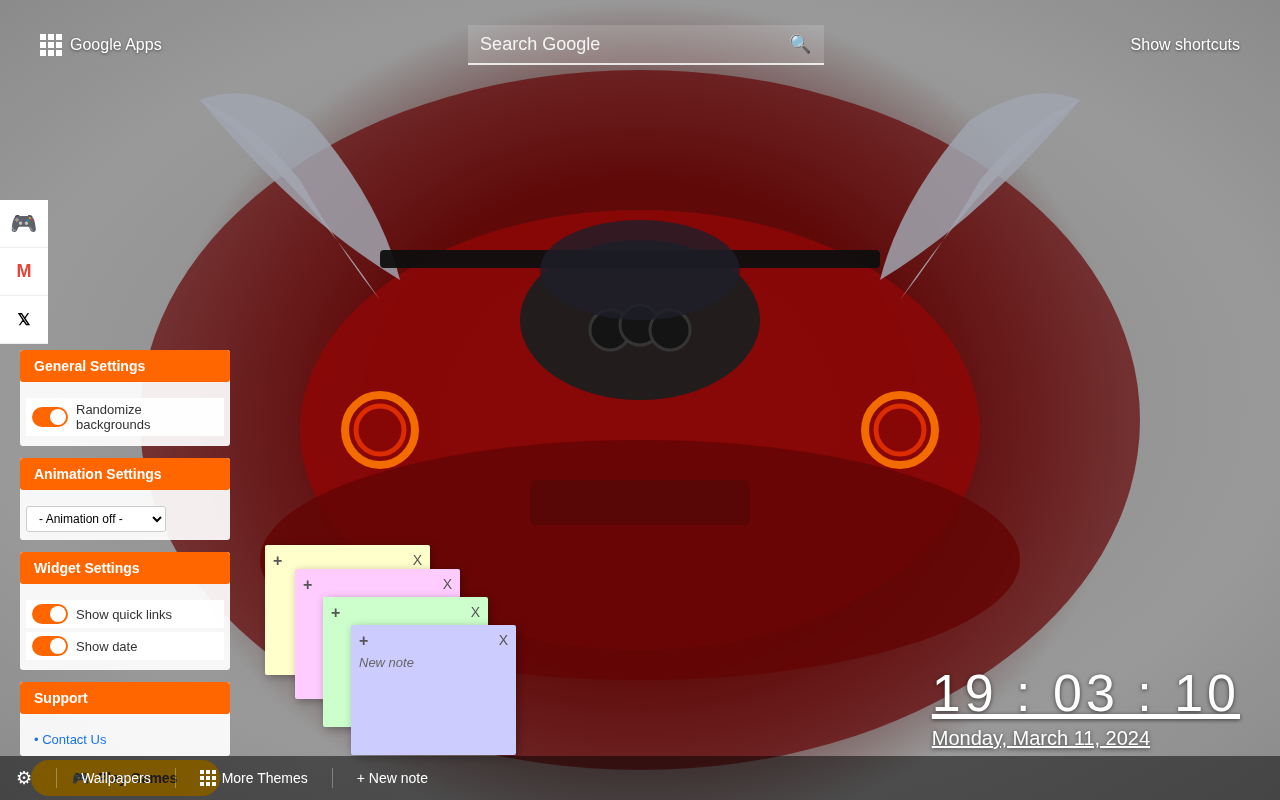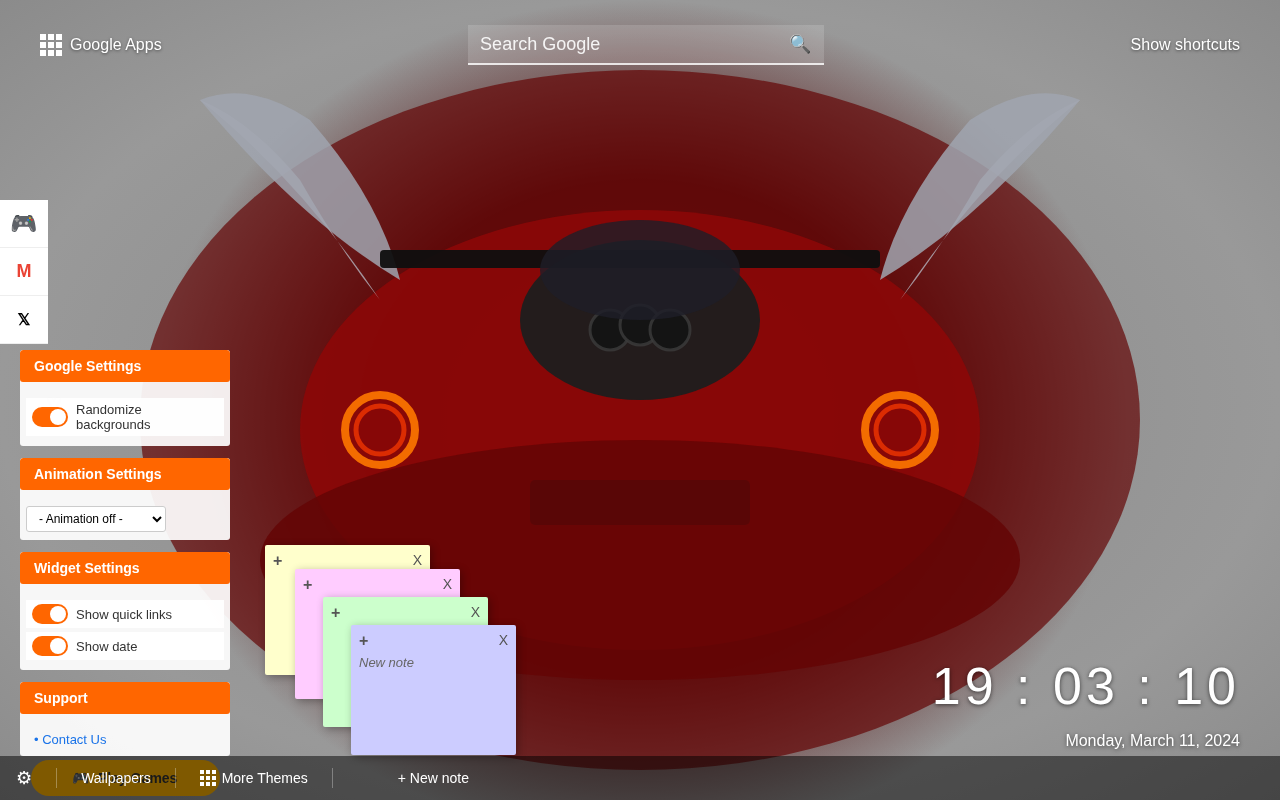--- a/index.html
+++ b/index.html
@@ -246,32 +246,33 @@
     .note-1 { background: #ffffcc; top: 0; left: 0; }
     .note-2 { background: #ffccff; top: 24px; left: 30px; }
     .note-3 { background: #ccffcc; top: 52px; left: 58px; }
     .note-4 { background: #ccccff; top: 80px; left: 86px; }
     
     #clock-area {
       position: absolute;
       bottom: 50px;
       right: 40px;
       z-index: 100;
-      text-align: right;
+      text-align: left;
       color: white;
       text-shadow: 0 1px 4px rgba(0,0,0,0.6);
+      text-decoration: underline;
     }
     #clock-time {
       font-size: 52px;
       font-weight: 300;
       letter-spacing: 4px;
     }
     #clock-date {
-      font-size: 16px;
-      margin-top: 16px;
+      font-size: 20px;
+      margin-top: 4px;
     }
     
     #bottom-bar {
       position: absolute;
       bottom: 0;
       left: 0;
       right: 0;
       height: 44px;
       background: rgba(0,0,0,0.5);
       z-index: 200;
@@ -294,21 +295,20 @@
       background: rgba(255,255,255,0.3);
     }
     
     #new-note-btn {
       color: white;
       font-size: 14px;
       cursor: pointer;
       display: flex;
       align-items: center;
       gap: 4px;
-      margin-left: 41px;
     }
     
     .grid-icon {
       display: grid;
       grid-template-columns: repeat(3, 4px);
       gap: 2px;
     }
     .grid-icon span {
       width: 4px;
       height: 4px;
@@ -395,21 +395,21 @@
   <div class="sidebar-icon" style="font-size:22px;">🎮</div>
   <div class="sidebar-icon" style="font-size:18px; font-weight:bold; color:#EA4335;">M</div>
   <div class="sidebar-icon" style="font-size:16px; font-weight:bold; color:#000;">𝕏</div>
 </div>
 
 <div id="y-label">Y</div>
 
 <div id="settings-panel">
 
   <div class="settings-section">
-    <div class="settings-section-header">Google Settings</div>
+    <div class="settings-section-header">General Settings</div>
     <div class="settings-section-body">
       <div class="settings-row">
         <div class="toggle"></div>
         <span>Randomize backgrounds</span>
       </div>
     </div>
   </div>
 
   <div class="settings-section">
     <div class="settings-section-header">Animation Settings</div>

